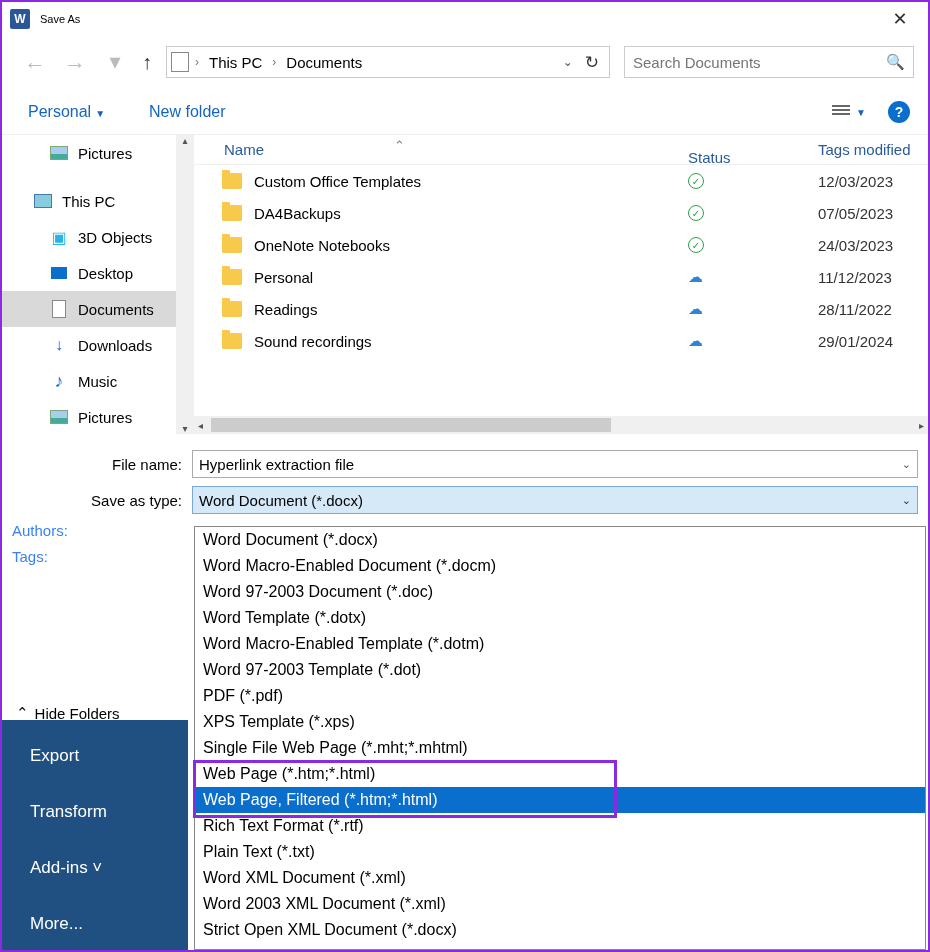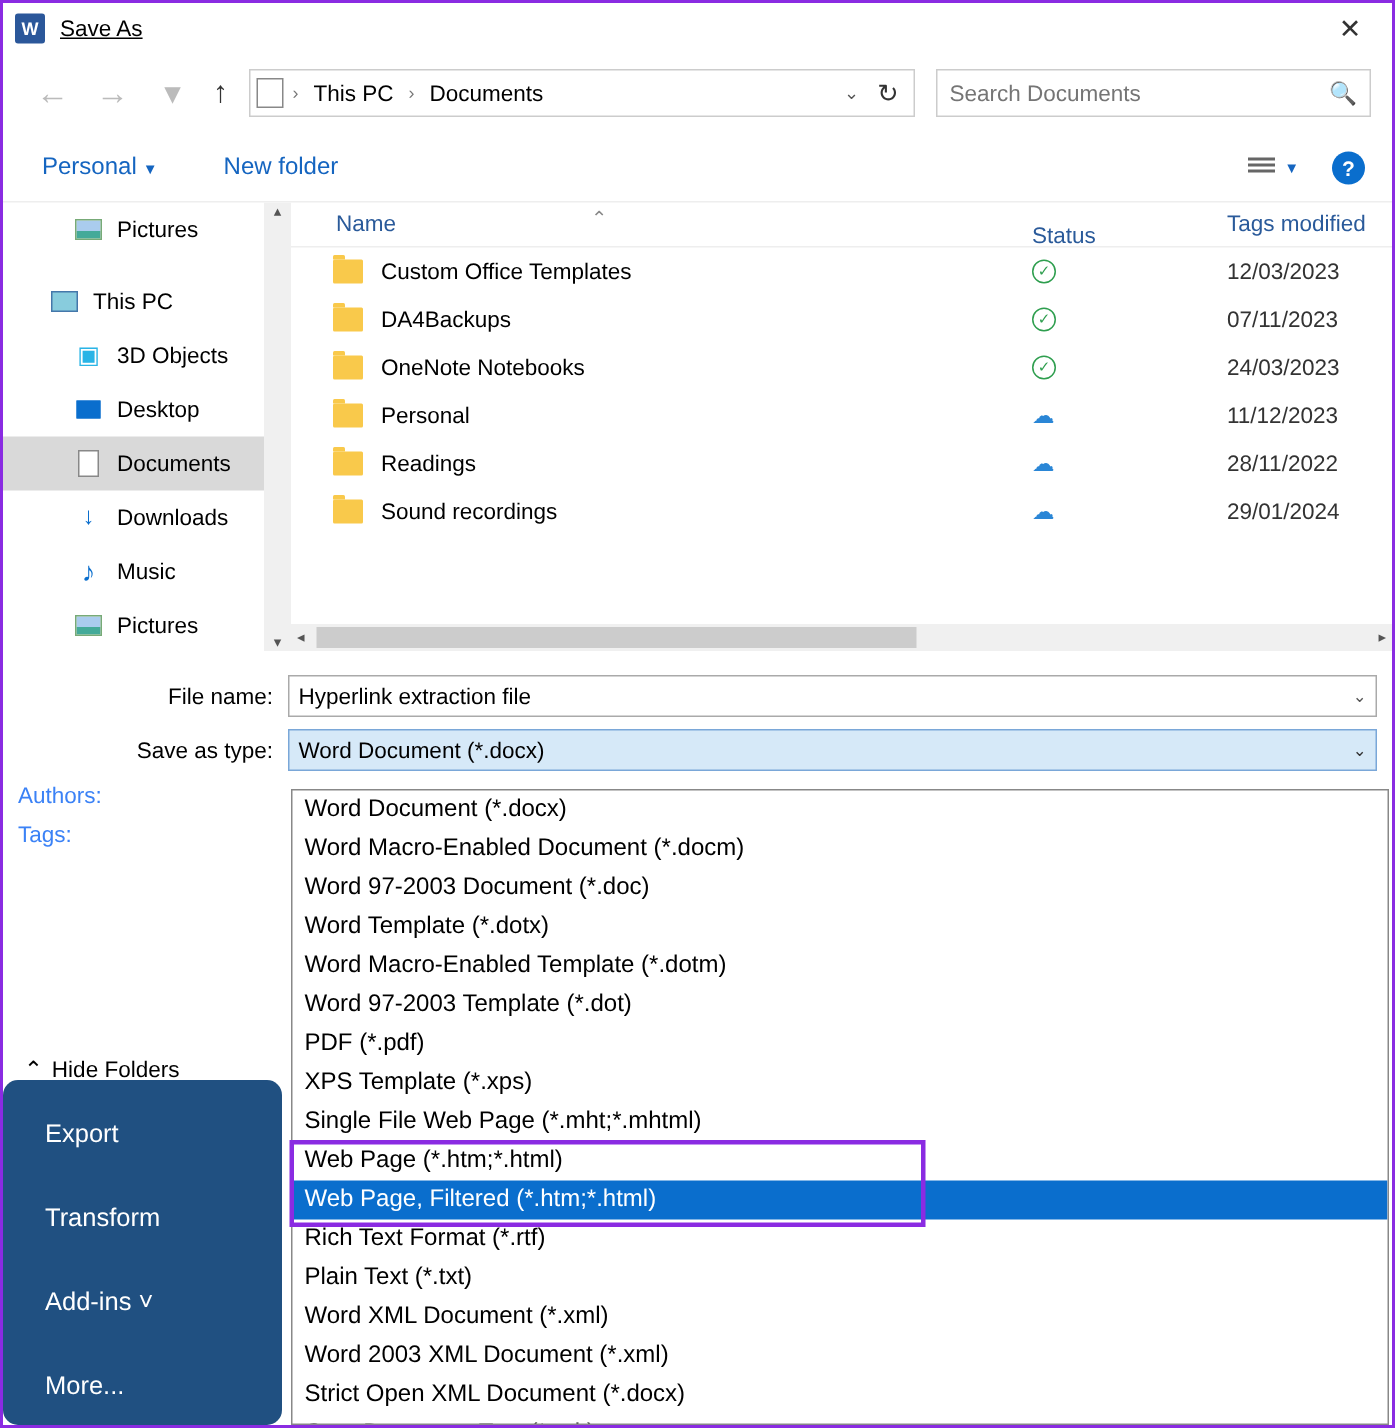--- a/index.html
+++ b/index.html
@@ -1,19 +1,19 @@
 <!DOCTYPE html>
 <html><head>
 <meta charset="utf-8">
 <style>
 * { margin:0; padding:0; box-sizing:border-box; font-family:"Segoe UI",Arial,sans-serif; }
 .frame { width:930px; height:952px; border:2px solid #8a2be2; background:#fff; position:relative; overflow:hidden; font-size:15px; color:#000; }
 .titlebar { height:34px; display:flex; align-items:center; padding:0 8px; }
 .word-icon { width:20px; height:20px; background:#2b579a; color:#fff; font-weight:bold; font-size:12px; display:flex; align-items:center; justify-content:center; border-radius:2px; margin-right:10px; }
-.titlebar .title { flex:1; font-size:15px;text-decoration:underline; }
+.titlebar .title { flex:1; font-size:11px; }
 .titlebar .close { width:40px; text-align:center; font-size:18px; cursor:pointer; color:#333; }
 .navbar { height:44px; display:flex; align-items:center; padding:0 14px 0 20px; gap:14px; margin-top:4px; }
 .nav-arrow { color:#bbb; font-size:22px; width:26px; text-align:center; }
 .nav-up { color:#333; font-size:20px; }
 .addrbox { flex:1; border:1px solid #ccc; height:32px; display:flex; align-items:center; padding:0 6px 0 4px; gap:4px; }
 .addrbox .doc-ic { width:18px; height:20px; border:1px solid #888; background:#fff; position:relative; }
 .addrbox .sep { color:#777; font-size:12px; padding:0 2px; }
 .addrbox .crumb { padding:0 4px; }
 .addrbox .spacer { flex:1; }
 .addrbox .chev { color:#555; font-size:12px; padding:0 4px; }
@@ -64,21 +64,21 @@
 .row .rdate { width:110px; text-align:left; color:#333; }
 .formarea { padding:16px 10px 0 10px; position:relative; }
 .frow { display:flex; align-items:center; margin-bottom:8px; }
 .frow .lbl { width:180px; text-align:right; padding-right:10px; font-size:15px; }
 .frow .ctl { flex:1; }
 .txtbox { width:100%; border:1px solid #aaa; height:28px; padding:2px 6px; display:flex; align-items:center; justify-content:space-between; }
 .combo { width:100%; border:1px solid #7aa7d8; height:28px; padding:2px 6px; background:#d6e9f8; display:flex; align-items:center; justify-content:space-between; }
 .meta { display:flex; }
 .meta .mlbl { width:180px; text-align:left; padding-right:10px; color:#3b82f6; height:26px; }
 .footer-left { position:absolute; left:14px; bottom:260px; display:flex; align-items:center; gap:6px; cursor:pointer; font-size:15px; }
-.word-side { position:absolute; left:0; bottom:0; width:186px; height:230px; background:#205081; color:#fff; padding-top:8px;border-radius:10px; }
+.word-side { position:absolute; left:0; bottom:0; width:186px; height:230px; background:#205081; color:#fff; padding-top:8px; }
 .word-side .mi { height:56px; display:flex; align-items:center; padding-left:28px; font-size:17px; cursor:pointer; }
 .dropdown { position:absolute; left:192px; top:524px; right:2px; background:#fff; border:1px solid #888; z-index:50; max-height:424px; overflow:hidden; }
 .dropdown .opt { height:26px; padding:2px 8px; font-size:16px; display:flex; align-items:center; cursor:pointer; }
 .dropdown .opt.sel { background:#0a6ecd; color:#fff; }
 .highlight-box { position:absolute; border:3px solid #8a2be2; pointer-events:none; z-index:60; }
 </style>
 </head>
 <body>
 
 <div class="frame">
@@ -196,21 +196,21 @@
             <div class="rdate">12/03/2023</div>
           </div>
           <div class="row">
             <div class="rname">
               <span class="fold-ic"></span>
               <span>DA4Backups</span>
             </div>
             <div class="rstatus">
               <span class="check-ic">✓</span>
             </div>
-            <div class="rdate">07/11/2023</div>
+            <div class="rdate">07/05/2023</div>
           </div>
           <div class="row">
             <div class="rname">
               <span class="fold-ic"></span>
               <span>OneNote Notebooks</span>
             </div>
             <div class="rstatus">
               <span class="check-ic">✓</span>
             </div>
             <div class="rdate">24/03/2023</div>

